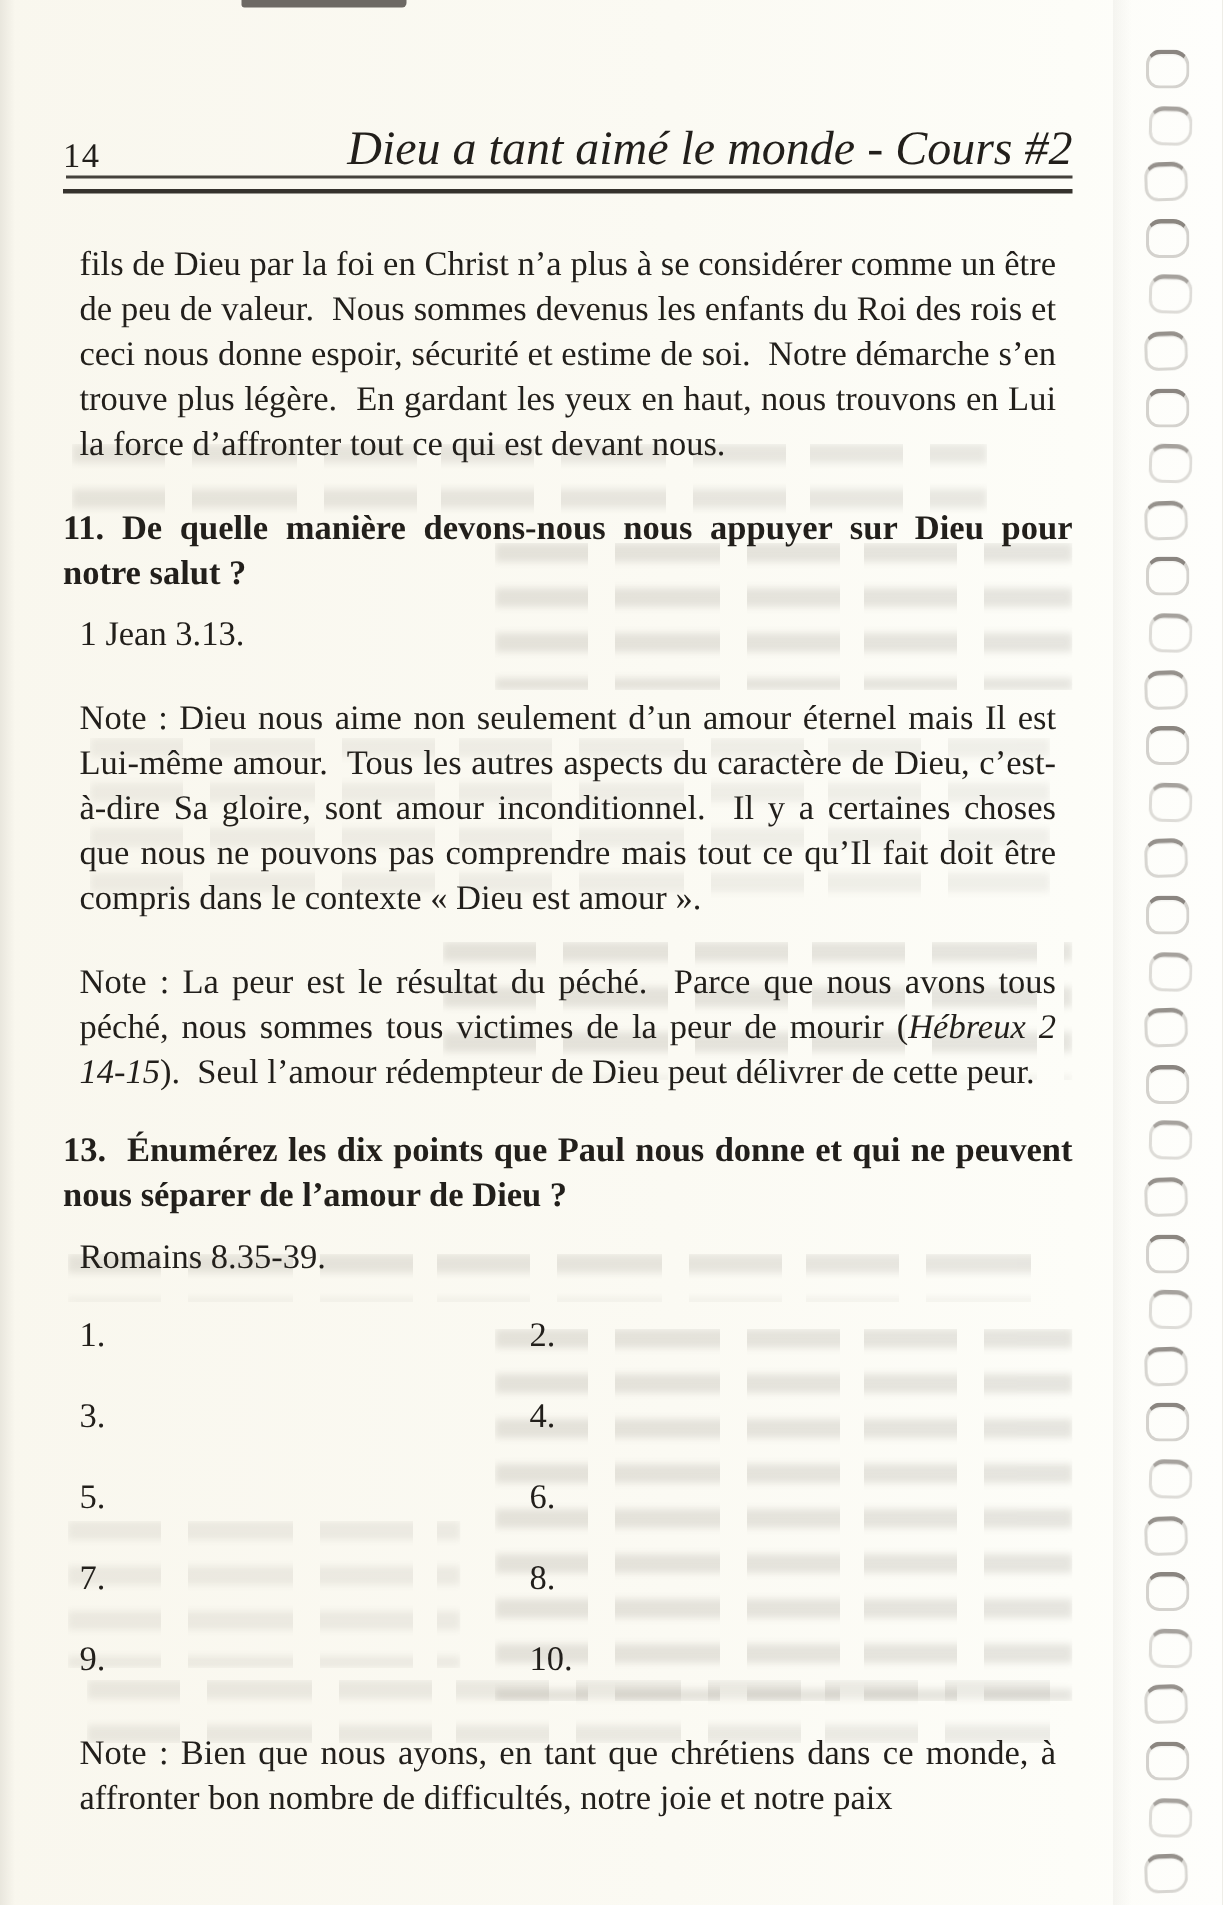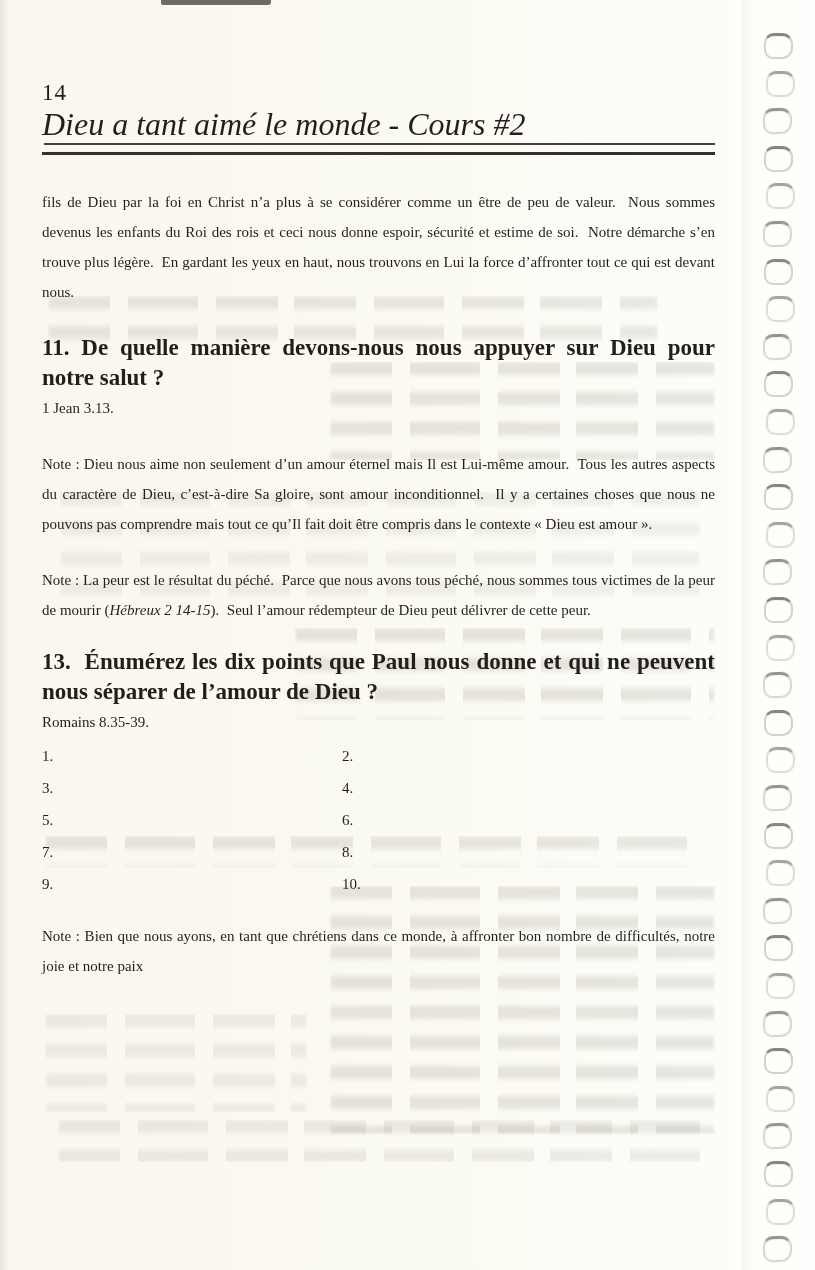--- a/index.html
+++ b/index.html
@@ -65,35 +65,34 @@
   .b7 { left: 45px;  top: 1014px; width: 262px; height: 98px;  opacity:.09; }
   .b8 { left: 58px;  top: 1120px; width: 650px; height: 42px;  opacity:.10; }
   
   .content {
     position: relative;
     padding: 80px 100px 0 42px; 
     z-index: 2;
   }
   .header {
     position: relative;
-    display: flex; justify-content: space-between; align-items: flex-start;
+    display: flex; justify-content: space-between; align-items: flex-end;
     padding-bottom: 9px;
     border-bottom: 3px solid #35322d;
-    flex-direction: column;
   }
   .thin-rule {
     position: absolute; left: 2px; right: 0; bottom: 7px; height: 2px;
     background: #45423c;
   }
   .page-number { font-size: 23px; letter-spacing: 1px; }
   .running-title { font-style: italic; font-size: 32px; }
   .body-text, .reference, .list-cell {
-    font-size: 15px; line-height: 30px;
+    font-size: 23px; line-height: 30px;
     white-space: pre-wrap;
-    margin: 0;
+    margin: 11px;
   }
   .body-text { text-align: justify; }
   .question-heading {
     font-size: 23px; line-height: 30px; font-weight: bold;
     text-align: justify; white-space: pre-wrap; margin: 0;
   }
   .intro         { margin-top: 32px; }
   .q-block       { margin-top: 26px; }
   .note          { margin-top: 26px; }
   .q-block.q12   { margin-top: 24px; }

